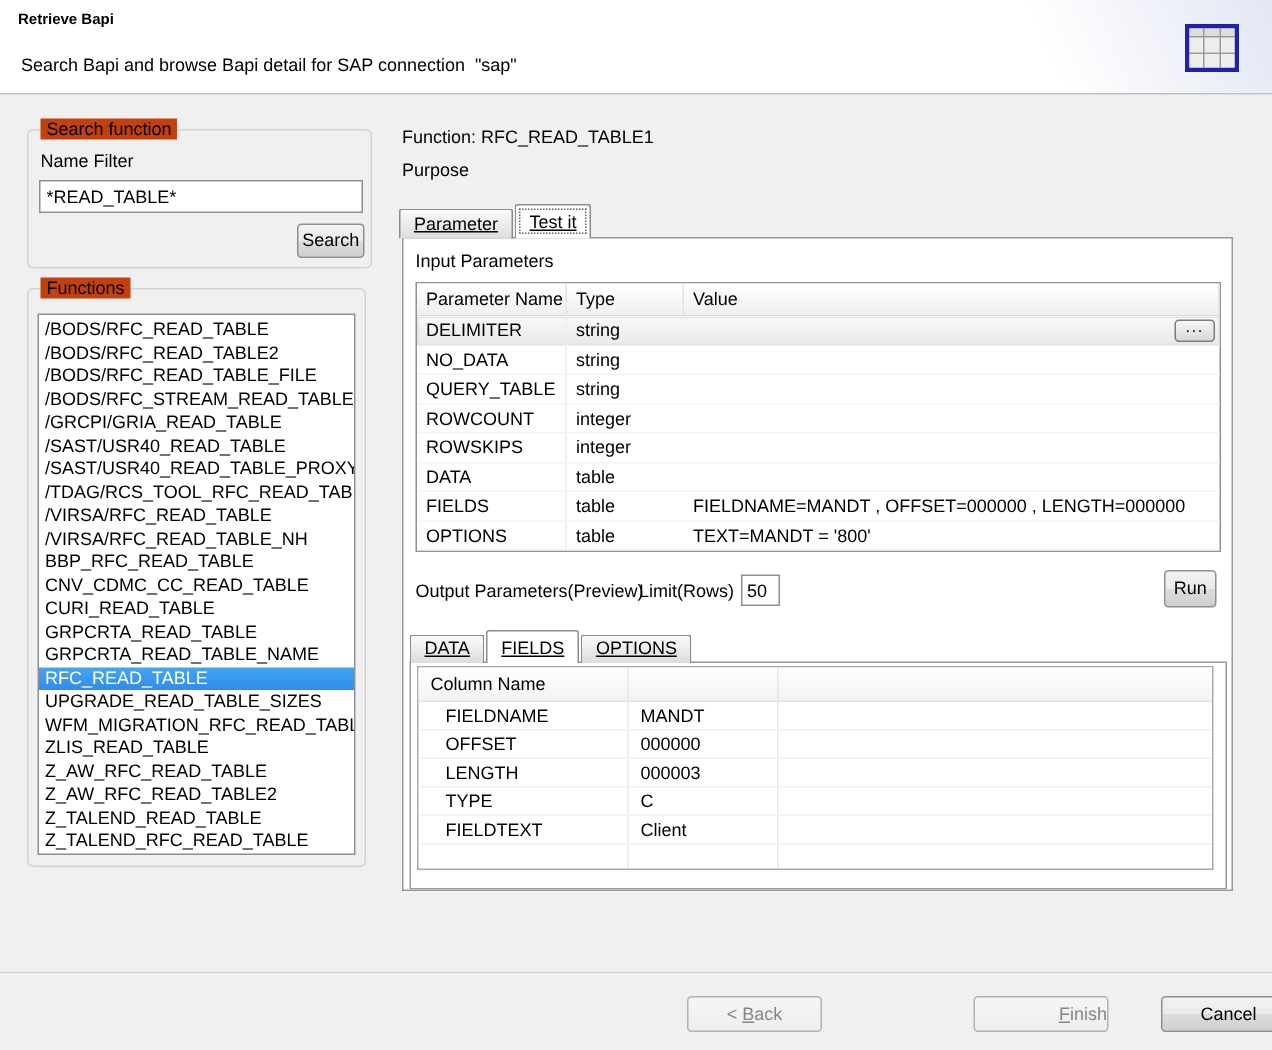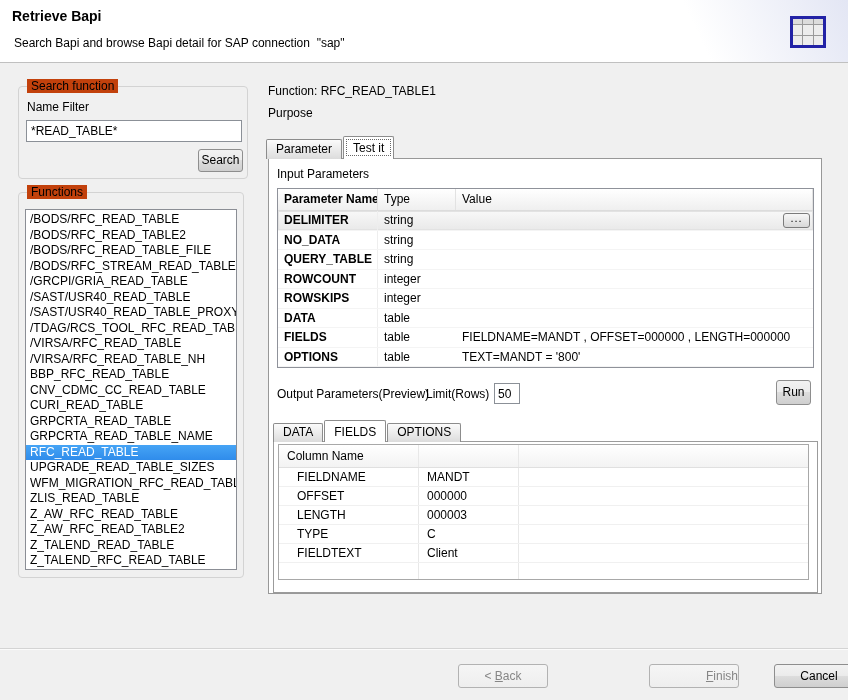--- a/index.html
+++ b/index.html
@@ -4,21 +4,21 @@
 <style>
   * { margin:0; padding:0; box-sizing:border-box; }
   html,body { width:848px; height:700px; }
   body { font-family:"Liberation Sans","DejaVu Sans",sans-serif; font-size:12px; color:#000; background:#f0f0f0; }
   .window { position:relative; width:848px; height:700px; background:#f0f0f0; overflow:hidden; }
 
   
   .header { position:absolute; left:0; top:0; width:848px; height:63px; background:#fff; border-bottom:1px solid #c0c0c0; }
   .header::after { content:""; position:absolute; right:0; top:0; width:340px; height:62px;
     background:linear-gradient(245deg,#e3e6f4 0%, rgba(255,255,255,0) 45%); pointer-events:none; }
-  .wizard-title { position:absolute; left:12px; top:8px; font-size:14px; font-weight:bold; }
+  .wizard-title { position:absolute; left:12px; top:8px; font-size:10px; font-weight:bold; }
   .wizard-subtitle { position:absolute; left:14px; top:36px; white-space:pre; }
   .table-icon { position:absolute; right:22px; top:16px; width:36px; height:32px; border:3px solid #2222a6; background:#9a9a9a; z-index:2; }
   .ti-grid { display:grid; width:100%; height:100%; grid-template-columns:1fr 1fr 1fr; grid-template-rows:5px 1fr 1fr; gap:1px; background:#9a9a9a; }
   .ti-grid div { background:#ededed; }
   .ti-grid div.h { background:#dcdcdc; }
 
   
   .groupbox { position:absolute; border:1px solid #d3d3d3; border-radius:4px; }
   .groupbox > .glabel { position:absolute; top:-8px; left:8px; background:#c2410c; padding:0 4px; }
   .textinput { position:absolute; background:#fff; border:1px solid #8b9097; padding:0 4px; font:inherit; }
@@ -40,32 +40,32 @@
     border:1px solid #8b8e95; overflow:hidden; padding-top:2px; }
   .list-item { height:15.5px; line-height:15.5px; padding-left:4px; white-space:nowrap; }
   .list-item.selected { background:linear-gradient(#46a4f5,#2f8ceb); color:#fff; }
 
   
   .function-label { position:absolute; left:268px; top:84px; }
   .purpose-label { position:absolute; left:268px; top:106px; }
 
   .tabs-top { position:absolute; left:266px; top:136px; height:23px; display:flex; align-items:flex-end; z-index:3; }
   .tab { border:1px solid #8c8c8c; border-bottom:none; border-radius:2px 2px 0 0; padding:2px 9px 3px 9px;
-    background:linear-gradient(#fbfbfb,#dcdcdc); height:20px; line-height:15px; margin-right:1px; }
+    background:linear-gradient(#fbfbfb,#dcdcdc); height:20px; line-height:15px; margin-right:1px;text-decoration:underline; }
   .tab.active { background:#fff; height:23px; padding-top:4px; position:relative; z-index:4; }
   .tab.focused { outline:1px dotted #666; outline-offset:-4px; }
 
   .detail-panel { position:absolute; left:268px; top:158px; width:554px; height:436px; background:#fff; border:1px solid #989898; }
   .input-params-title { position:absolute; left:8px; top:8px; }
 
   .itable { position:absolute; left:8px; top:29px; width:537px; border:1px solid #8f929a; background:#fff; }
   .ithead { display:flex; height:22px; background:linear-gradient(#ffffff,#efefef); border-bottom:1px solid #dcdcdc; }
   .ithead .itc { line-height:21px; border-right:1px solid #e2e2e2; }
   .itc { padding-left:6px; overflow:hidden; white-space:nowrap; }
-  .c-name { width:100px; flex:none;font-weight:bold; }
+  .c-name { width:100px; flex:none; }
   .c-type { width:78px; flex:none; }
   .c-value { flex:1; position:relative; }
   .itr { display:flex; height:19.5px; line-height:19.5px; border-bottom:1px solid #f4f4f4; }
   .itr .c-name { border-right:1px solid #eeeeee; }
   .itr.row-selected { background:linear-gradient(#f8f8f8,#e9e9e9); box-shadow:inset 0 0 0 1px #e2e2e2; }
   .ellipsis-btn { position:absolute; right:3px; top:2px; width:27px; height:15px; line-height:9px; text-align:center;
     border:1px solid #7b7b7b; border-radius:3px; font-size:11px; letter-spacing:1px;
     background:linear-gradient(#f7f7f7,#d8d8d8); }
 
   .output-label { position:absolute; left:8px; top:228px; }

